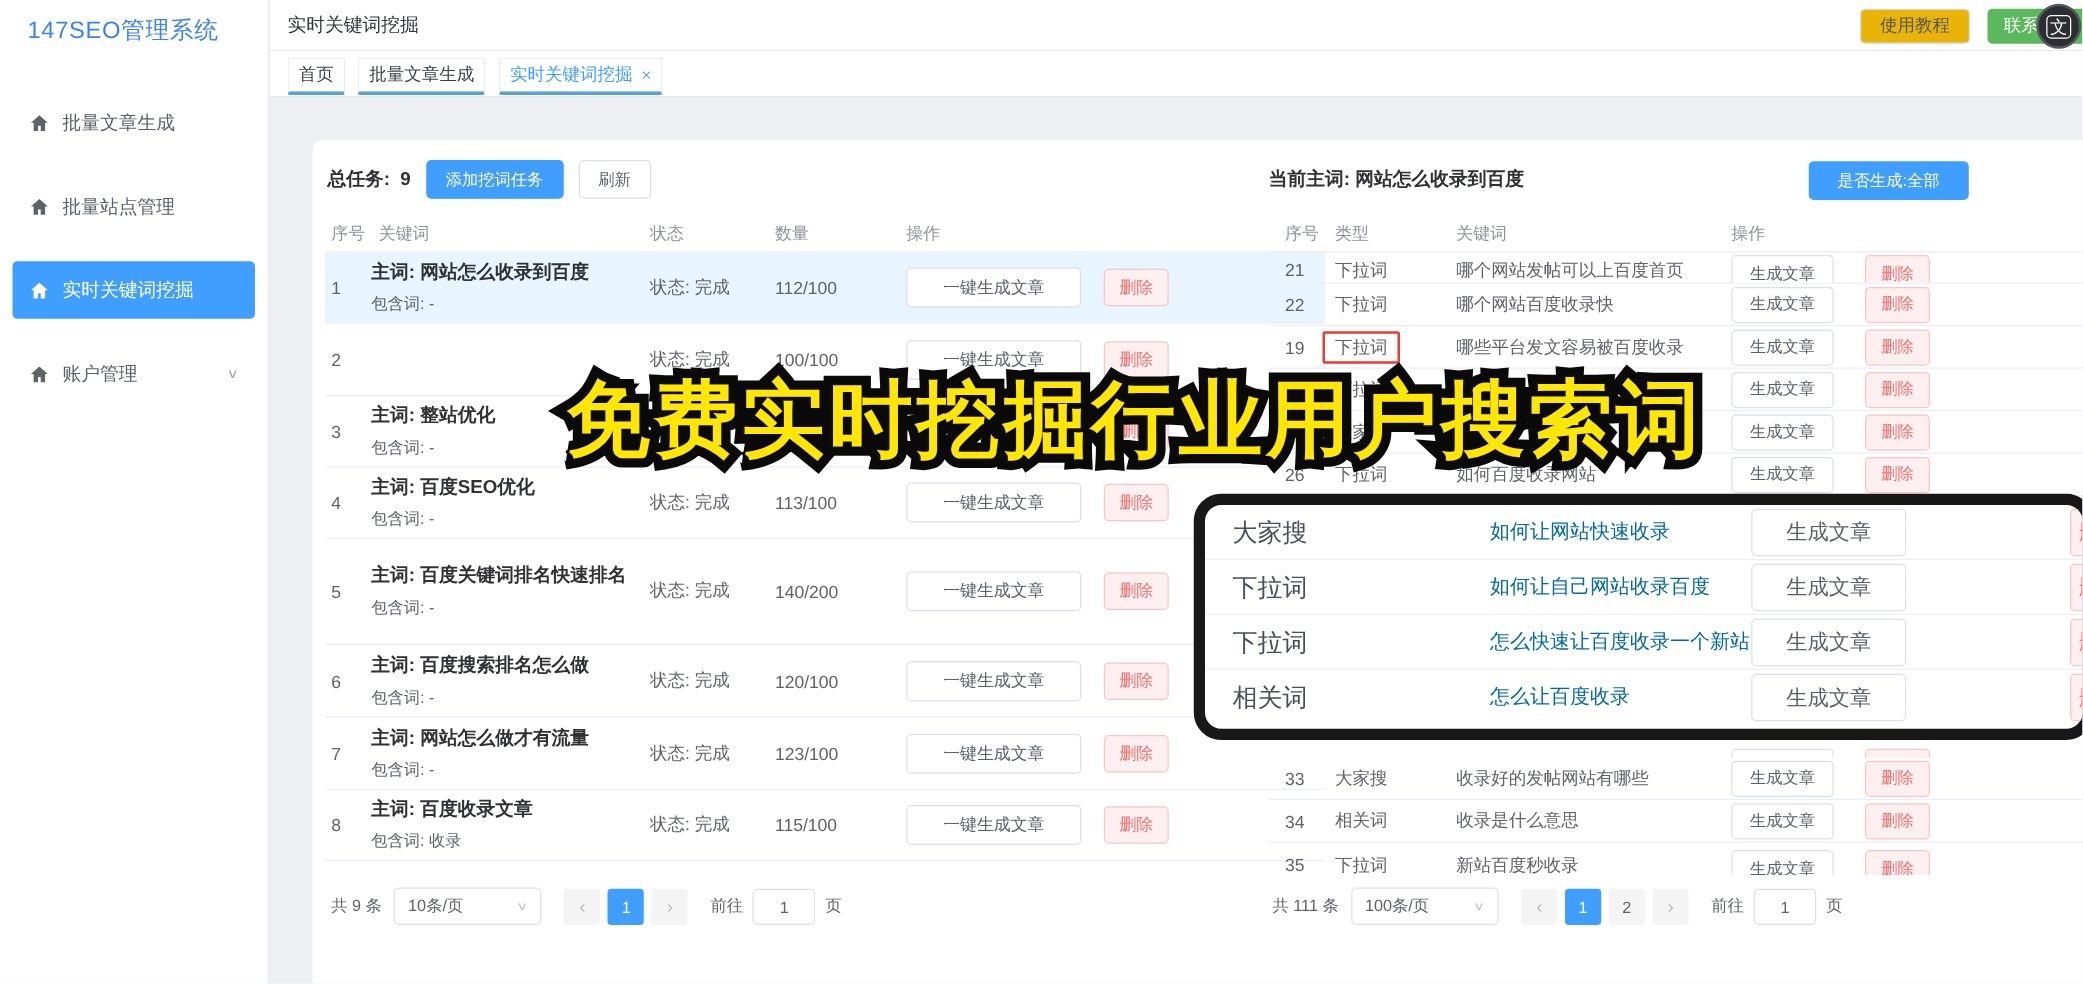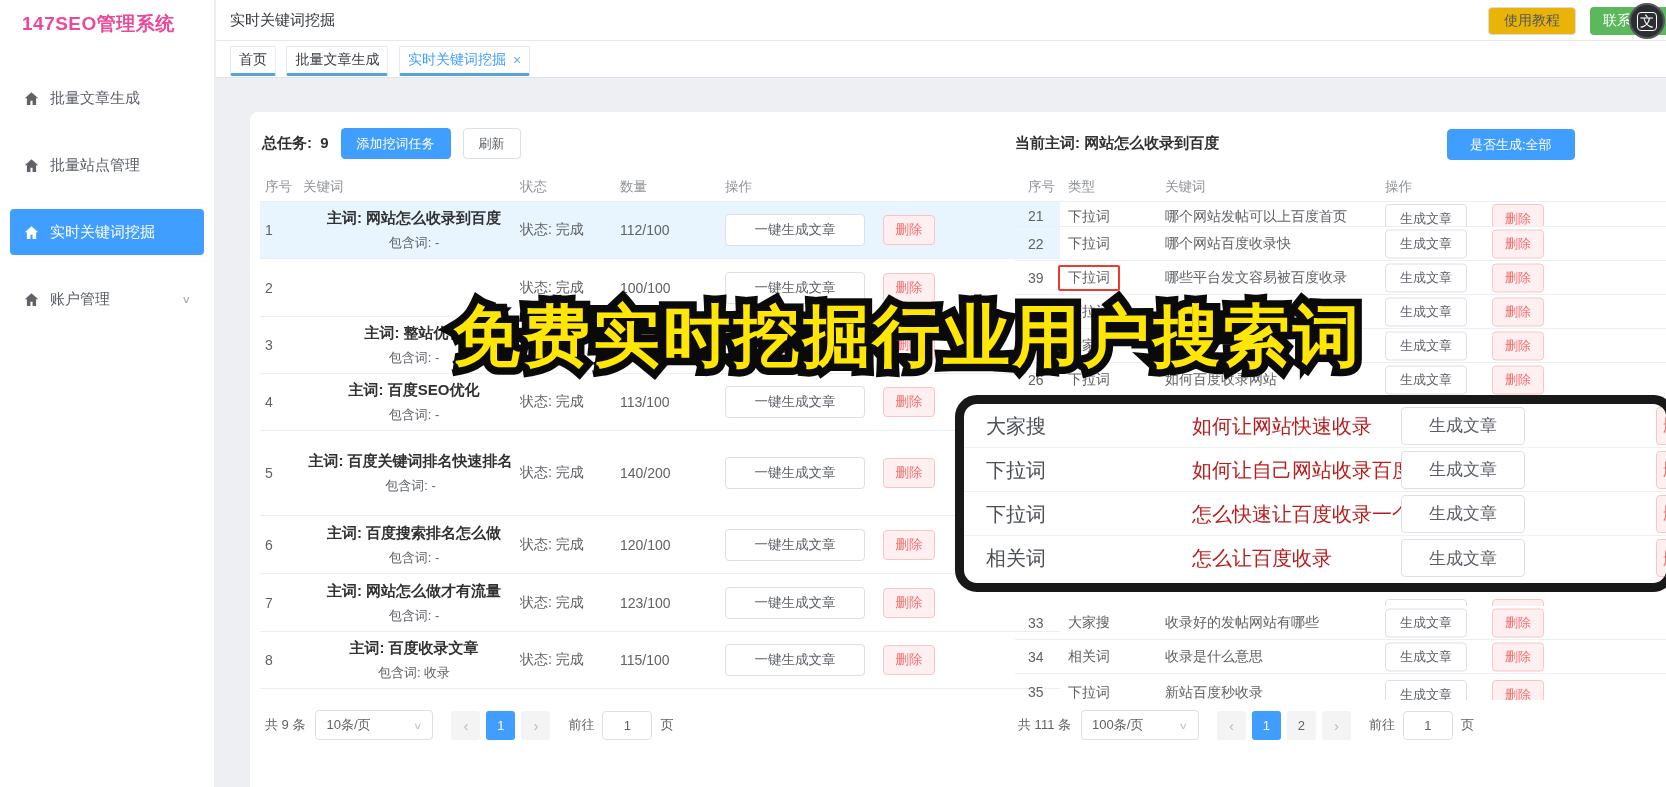--- a/index.html
+++ b/index.html
@@ -2,21 +2,21 @@
 <html><head>
 <meta charset="utf-8">
 <style>
   * { margin:0; padding:0; box-sizing:border-box; }
   html,body { width:1666px; height:787px; }
   body { font-family:"Liberation Sans","DejaVu Sans",sans-serif; background:#fff; }
   .app { position:relative; width:1666px; height:787px; overflow:hidden; background:#edeff2; }
 
   
   .sidebar { position:absolute; left:0; top:0; width:215px; height:787px; background:#fff; border-right:1px solid #ececec; z-index:5; }
-  .logo { padding:11px 0 0 22px; font-size:19px; font-weight:bold; color:#ec4899; letter-spacing:.5px; }
+  .logo { padding:11px 0 0 22px; font-size:19px; font-weight:normal; color:#3b82f6; letter-spacing:.5px; }
   .menu { padding-top:38px; }
   .menu-item { display:flex; align-items:center; gap:10px; height:46px; margin:0 10px 21px 10px; padding:0 13px; border-radius:4px; font-size:15px; color:#5a5e66; cursor:pointer; }
   .menu-item.active { background:#409EFF; color:#fff; }
   .menu-item svg { width:17px; height:17px; flex:none; }
   .menu-chevron { margin-left:auto; font-size:13px; color:#a8abb2; transform:scaleY(.8); }
 
   
   .topbar { position:absolute; left:216px; top:0; right:0; height:41px; background:#fff; border-bottom:1px solid #e8e8e8; z-index:4; }
   .breadcrumb { position:absolute; left:14px; top:11px; font-size:15px; color:#32373c; }
   .btn { display:inline-flex; align-items:center; justify-content:center; border-radius:4px; cursor:pointer; font-size:13px; }
@@ -43,21 +43,21 @@
   .btn-plain { background:#fff; color:#5b5f66; border:1px solid #dcdfe6; height:31px; padding:0 15px; }
   .tp-header .btn { margin-left:12px; }
 
   .l-table { position:absolute; left:10px; top:58px; width:800px; }
   .l-head { position:relative; height:32px; border-bottom:1px solid #ebeef5; font-size:13.5px; color:#909399; }
   .l-head span { position:absolute; top:8px; }
   .lc-no { left:5px; } .lc-kw { left:43px; } .lc-st { left:260px; } .lc-ct { left:360px; } .lc-op { left:465px; }
   .l-row { position:relative; border-bottom:1px solid #ebeef5; }
   .l-row.hl { background:#e8f4fe; }
   .l-no { position:absolute; left:5px; top:50%; transform:translateY(-50%); font-size:14px; color:#606266; }
-  .l-kw { position:absolute; left:48px; top:50%; transform:translateY(-50%); width:212px;text-align:center; }
+  .l-kw { position:absolute; left:37px; top:50%; transform:translateY(-50%); width:212px; }
   .l-kw .main { font-size:15px; font-weight:bold; color:#303133; line-height:19px; }
   .l-kw .inc { font-size:13px; color:#5f6368; margin-top:7px; }
   .l-st { position:absolute; left:260px; top:50%; transform:translateY(-50%); font-size:14px; color:#606266; }
   .l-ct { position:absolute; left:360px; top:50%; transform:translateY(-50%); font-size:14px; color:#606266; }
   .l-ops { position:absolute; left:465px; top:50%; transform:translateY(-50%); display:flex; align-items:center; }
   .btn-gen { background:#fff; border:1px solid #dcdfe6; color:#5b5f66; height:32px; width:140px; font-size:13.5px; }
   .btn-del { background:#fef0f0; border:1px solid #fbc4c4; color:#f56c6c; height:30px; width:52px; font-size:13.5px; margin-left:18px; }
 
   
   .pager { position:absolute; display:flex; align-items:center; font-size:13px; color:#606266; }
@@ -99,21 +99,21 @@
   .red-flag { border:2px solid #ed3a30; padding:2px 8px; border-radius:2px; margin-left:-10px; }
   .r-spacer { position:relative; height:209px; }
   .row-sliver { position:absolute; bottom:0; left:0; right:0; height:9px; overflow:hidden; }
   .row-sliver .ops { position:absolute; left:370px; top:2px; display:flex; }
 
   
   .inset { position:absolute; left:955px; top:395px; width:720px; height:197px; background:#fff; border:9px solid #181818; border-radius:22px; overflow:hidden; z-index:20; }
   .in-row { position:relative; height:44px; border-bottom:1px solid #f0f0f0; }
   .in-row:last-child { border-bottom:none; }
   .in-row .ty { position:absolute; left:22px; top:50%; transform:translateY(-50%); font-size:20px; color:#4a4e55; }
-  .in-row .kw { position:absolute; left:228px; top:50%; transform:translateY(-50%); font-size:20px; color:#b91c1c; white-space:nowrap; }
+  .in-row .kw { position:absolute; left:228px; top:50%; transform:translateY(-50%); font-size:16px; color:#0369a1; white-space:nowrap; }
   .btn-gen-l { position:absolute; left:437px; top:50%; transform:translateY(-50%); width:124px; height:38px; background:#fff; border:1px solid #dcdfe6; border-radius:4px; color:#5b5f66; font-size:17px; display:flex; align-items:center; justify-content:center; cursor:pointer; }
   .btn-del-l { position:absolute; left:692px; top:50%; transform:translateY(-50%); width:60px; height:38px; background:#fef0f0; border:1px solid #fbc4c4; border-radius:4px; color:#f56c6c; font-size:17px; display:flex; align-items:center; padding-left:6px; cursor:pointer; }
 
   
   .banner { position:absolute; left:398px; top:290px; width:1020px; height:92px; text-align:center; z-index:30; pointer-events:none; }
   .banner span { font-size:67px; font-weight:900; letter-spacing:3px; white-space:nowrap; line-height:92px; }
   .banner .stroke { position:absolute; left:0; right:0; top:0; color:#000; -webkit-text-stroke:15px #0a0a0a; text-shadow:0 3px 0 #000,0 -3px 0 #000,3px 0 0 #000,-3px 0 0 #000; }
   .banner .fill { position:absolute; left:0; right:0; top:0; color:#ffe604; }
 </style>
 </head>
@@ -340,21 +340,21 @@
           <span class="no">22</span>
           <span class="ty">下拉词</span>
           <span class="kw">哪个网站百度收录快</span>
           <div class="ops">
               <div class="btn btn-gen-s">生成文章</div>
               <div class="btn btn-del-s">删除</div>
             </div>
         </div>
 
         <div class="r-row">
-          <span class="no">39</span>
+          <span class="no">19</span>
           <span class="ty red-flag">下拉词</span>
           <span class="kw">哪些平台发文容易被百度收录</span>
           <div class="ops">
               <div class="btn btn-gen-s">生成文章</div>
               <div class="btn btn-del-s">删除</div>
             </div>
         </div>
 
         <div class="r-row">
           <span class="no">24</span>

